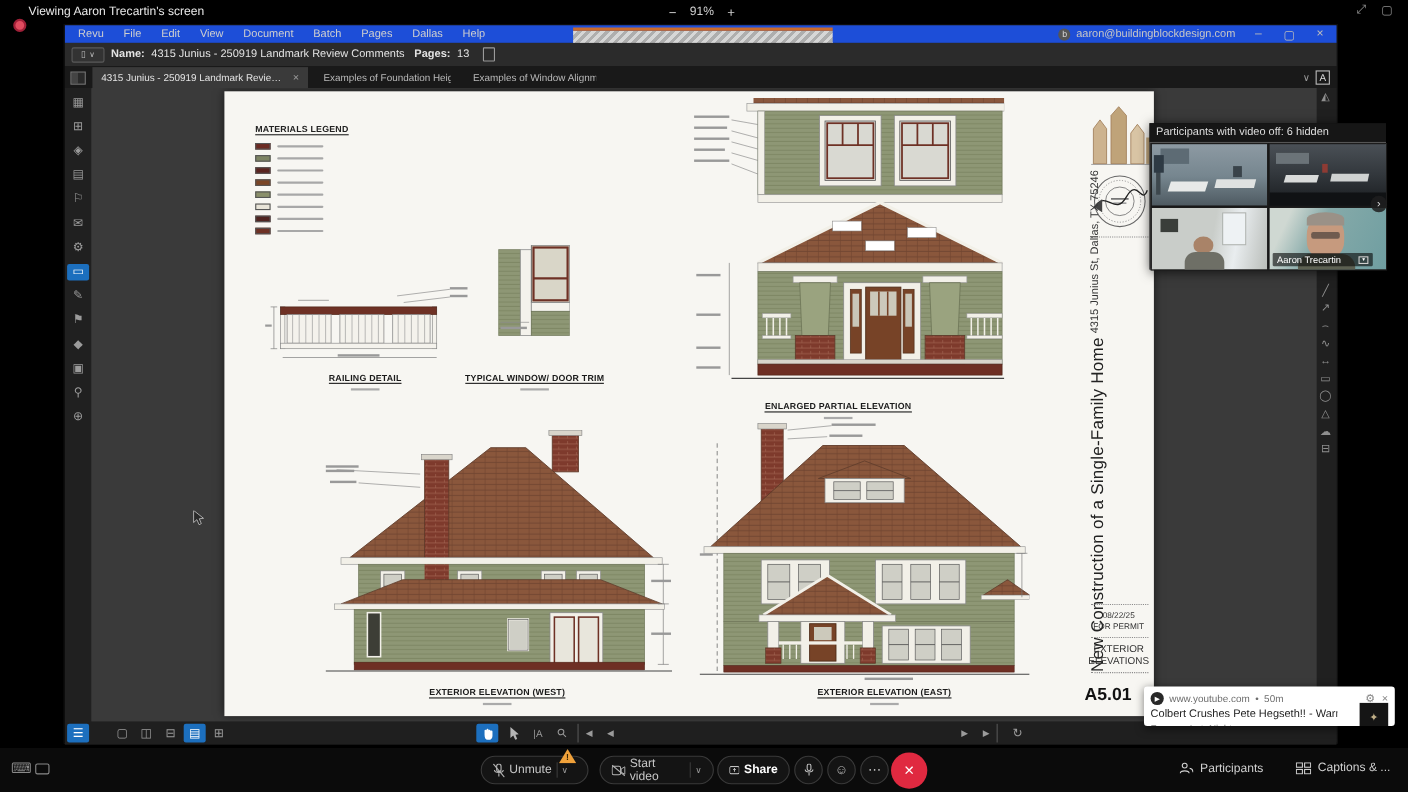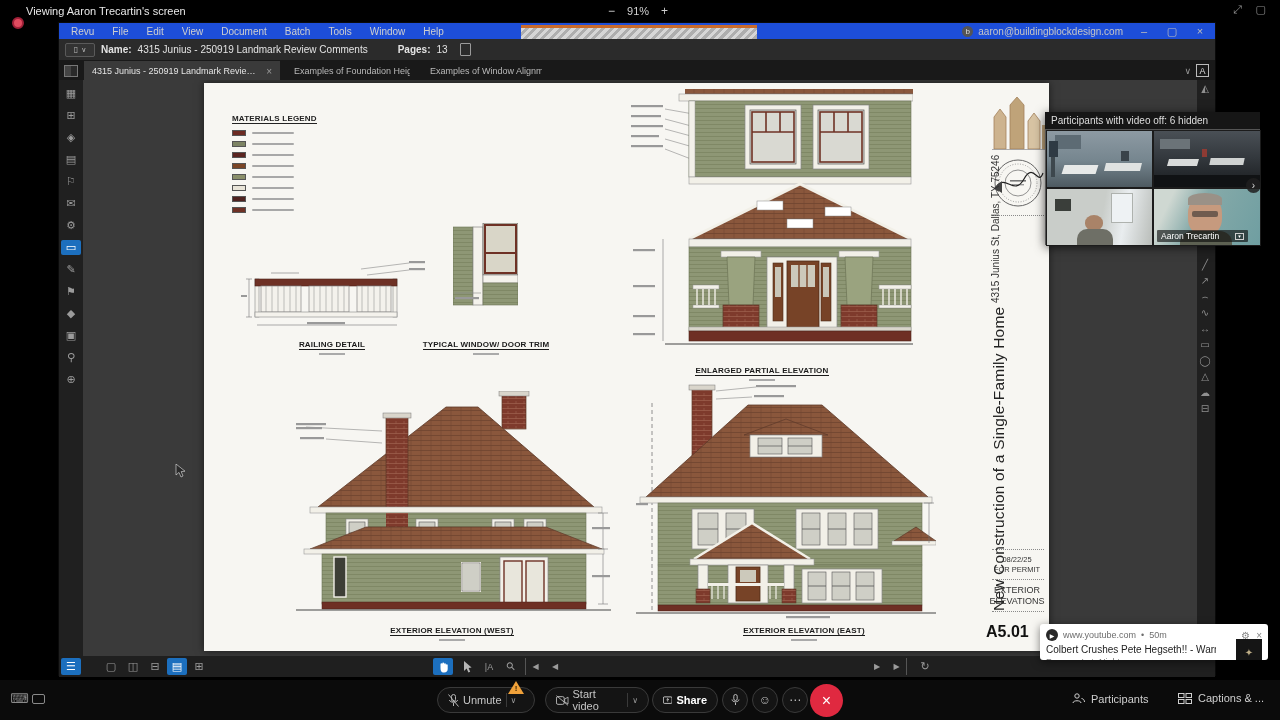--- a/index.html
+++ b/index.html
@@ -113,43 +113,43 @@
 
   <div class="abs" id="appwin">
 
     <div class="abs menubar">
       <span class="mi">Revu</span>
       <span class="mi">File</span>
       <span class="mi">Edit</span>
       <span class="mi">View</span>
       <span class="mi">Document</span>
       <span class="mi">Batch</span>
-      <span class="mi">Tools</span>
-      <span class="mi">Window</span>
+      <span class="mi">Pages</span>
+      <span class="mi">Dallas</span>
       <span class="mi">Help</span>
       <div class="acct">
         <span style="display:flex;align-items:center;gap:5px">
           <span class="logo-dot">b</span>
           <span>aaron@buildingblockdesign.com</span>
         </span>
         <span class="winctl">–</span>
         <span class="winctl">▢</span>
         <span class="winctl">×</span>
       </div>
     </div>
     <div class="abs artifact"></div>
 
     <div class="abs namebar">
       <span class="combo">
         <span>▯</span>
         <span style="font-size:7px">∨</span>
       </span>
       <b>Name:</b>
       <span>4315 Junius - 250919 Landmark Review Comments</span>
-      <b style="margin-left:24px">Pages:</b>
+      <b style="margin-left:3px">Pages:</b>
       <span>13</span>
       <span class="docicon"></span>
     </div>
 
     <div class="abs tabbar">
       <span class="splitico"></span>
       <div class="tab active" style="width:196px">
         <span style="overflow:hidden;text-overflow:ellipsis">4315 Junius - 250919 Landmark Review Comments*</span>
         <span class="tabx">×</span>
       </div>

